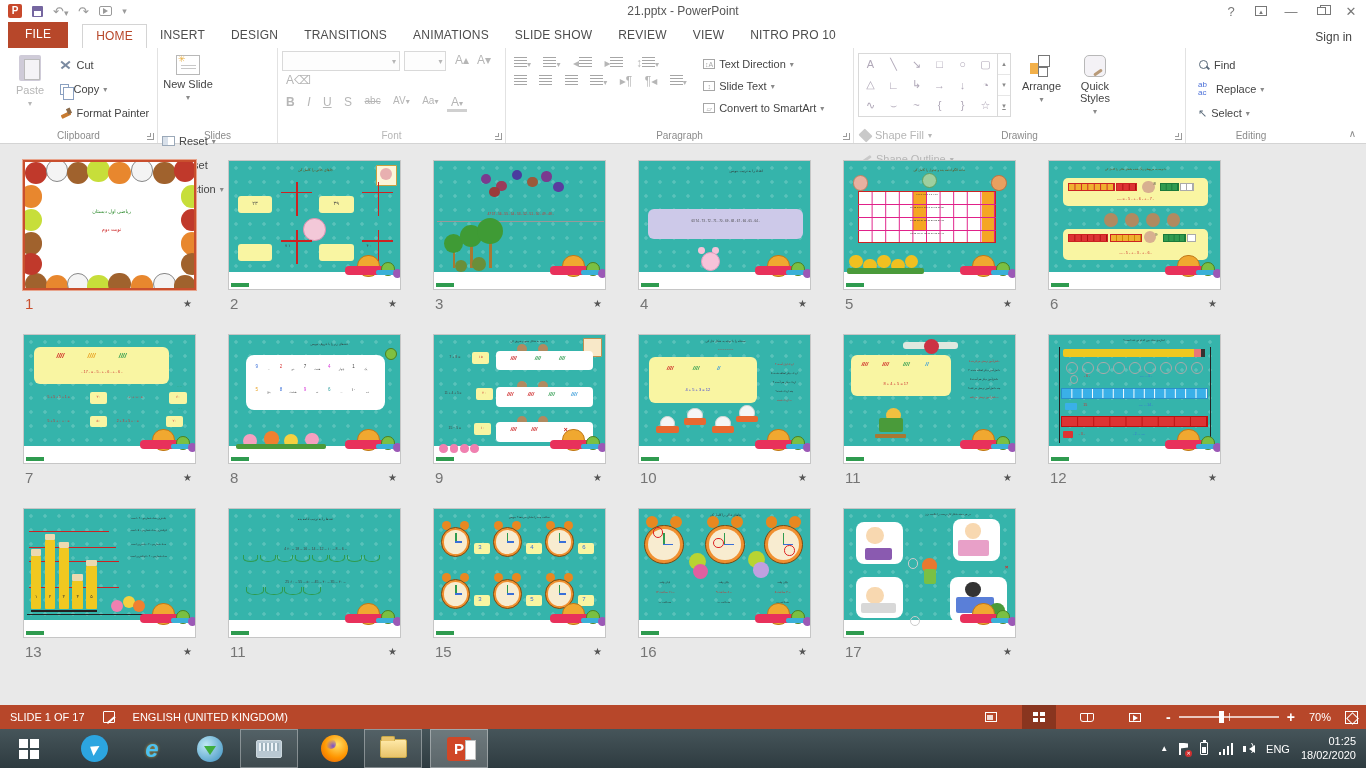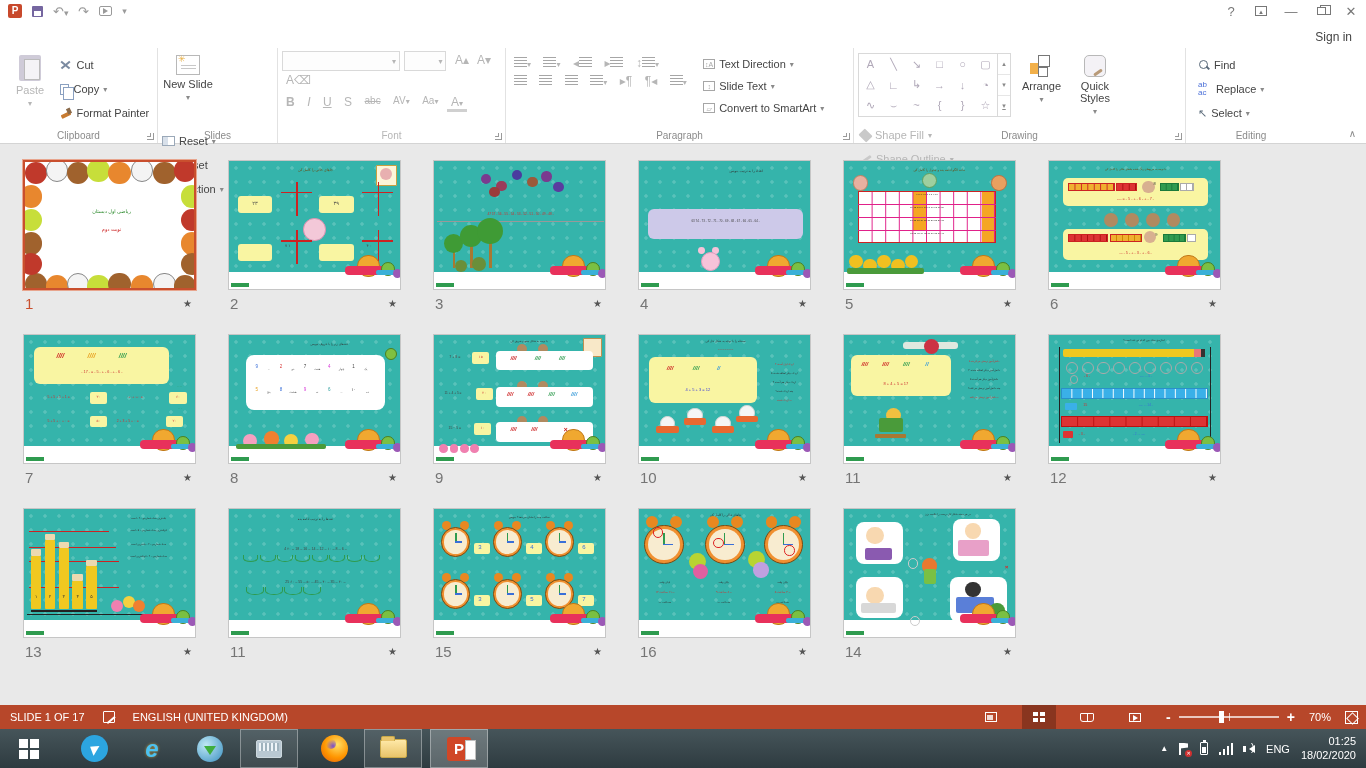--- a/index.html
+++ b/index.html
@@ -159,20 +159,21 @@
   .spk{width:0;height:0;border:4px solid transparent;border-right:6px solid #fff;position:relative}
   .spk::before{content:"";position:absolute;left:-6px;top:-3px;width:3px;height:6px;background:#fff}
   .spk::after{content:")";position:absolute;left:2px;top:-7px;color:#fff;font-size:10px}
   .lang{font-size:11px}
   .clock{font-size:11px;text-align:right;line-height:1.25}
 </style>
 </head>
 <body>
 
 <div class="titlebar">
+  <div class="tb-title">21.pptx - PowerPoint</div>
   <div class="qat">
     <span class="ppticon">P</span>
     <span class="saveicon"></span>
     <span class="undo">↶<span class="qat-arr">▾</span></span>
     <span class="redo">↶</span>
     <span class="ssicon"></span>
     <span class="qat-arr">▾</span>
   </div>
   <div class="winctl">
     <span class="winbtn">?</span>
@@ -181,20 +182,32 @@
       </span>
     <span class="winbtn">—</span>
     <span class="winbtn">
         <span class="restore"></span>
       </span>
     <span class="winbtn">✕</span>
   </div>
 </div>
 
 <div class="tabrow">
+  <div id="tabs" style="display:flex;align-items:flex-end">
+      <div class="tab file">FILE</div>
+      <div class="tab active">HOME</div>
+      <div class="tab">INSERT</div>
+      <div class="tab">DESIGN</div>
+      <div class="tab">TRANSITIONS</div>
+      <div class="tab">ANIMATIONS</div>
+      <div class="tab">SLIDE SHOW</div>
+      <div class="tab">REVIEW</div>
+      <div class="tab">VIEW</div>
+      <div class="tab">NITRO PRO 10</div>
+    </div>
   <span class="signin">Sign in</span>
 </div>
 
 <div class="ribbon">
 
   <div class="grp" style="width:158px">
     <div class="bigbtn dis">
       <span class="ic-paste"></span>
       <span>Paste</span>
         <span class="da">▾</span>
@@ -1032,21 +1045,21 @@
         <div class="shp" style="left: 162.62px; top: 54.6px; color: rgb(221, 34, 34); font-size: 6px; white-space: nowrap; line-height: 1.1; transform: translateX(-50%); font-weight: bold; font-style: italic;">×</div>
         <div class="shp" style="left: 64.01px; top: 49.4px; width: 10.38px; height: 10.38px; border-radius: 50%; border: 1px solid rgb(204, 204, 204);"></div>
         <div class="shp" style="left: 65.74px; top: 106.6px; width: 10.38px; height: 10.38px; border-radius: 50%; border: 1px solid rgb(204, 204, 204);"></div>
         <div class="shp" style="left: 128.02px; top: 93.6px; width: 22.49px; height: 22.49px; border-radius: 50%; background: rgb(240, 168, 48); border: 1px solid rgb(192, 120, 24);"></div>
         <div class="shp" style="left: 115.91px; top: 105.3px; width: 41.52px; height: 9.1px; background: rgb(232, 49, 91); border-radius: 4px;"></div>
         <div class="shp" style="left: 152.24px; top: 101.4px; width: 13.84px; height: 13.84px; border-radius: 50%; background: rgb(122, 192, 67); border: 1px solid rgb(74, 128, 32);"></div>
         <div class="shp" style="left: 147.05px; top: 109.2px; width: 22.49px; height: 5.2px; background: rgb(58, 176, 216); border-radius: 2px;"></div>
         <div class="shp" style="left: 164.35px; top: 107.9px; width: 8.65px; height: 8.65px; border-radius: 50%; background: rgb(155, 89, 182);"></div>
       </div>
       <div class="lblrow">
-        <span class="snum">14</span>
+        <span class="snum">17</span>
         <span class="sstar">★</span>
       </div>
     </div>
   </div>
 
 <div class="statusbar">
   <div class="sb-left">
     <span>SLIDE 1 OF 17</span>
     <span class="ic-notes"></span>
     <span>ENGLISH (UNITED KINGDOM)</span>

